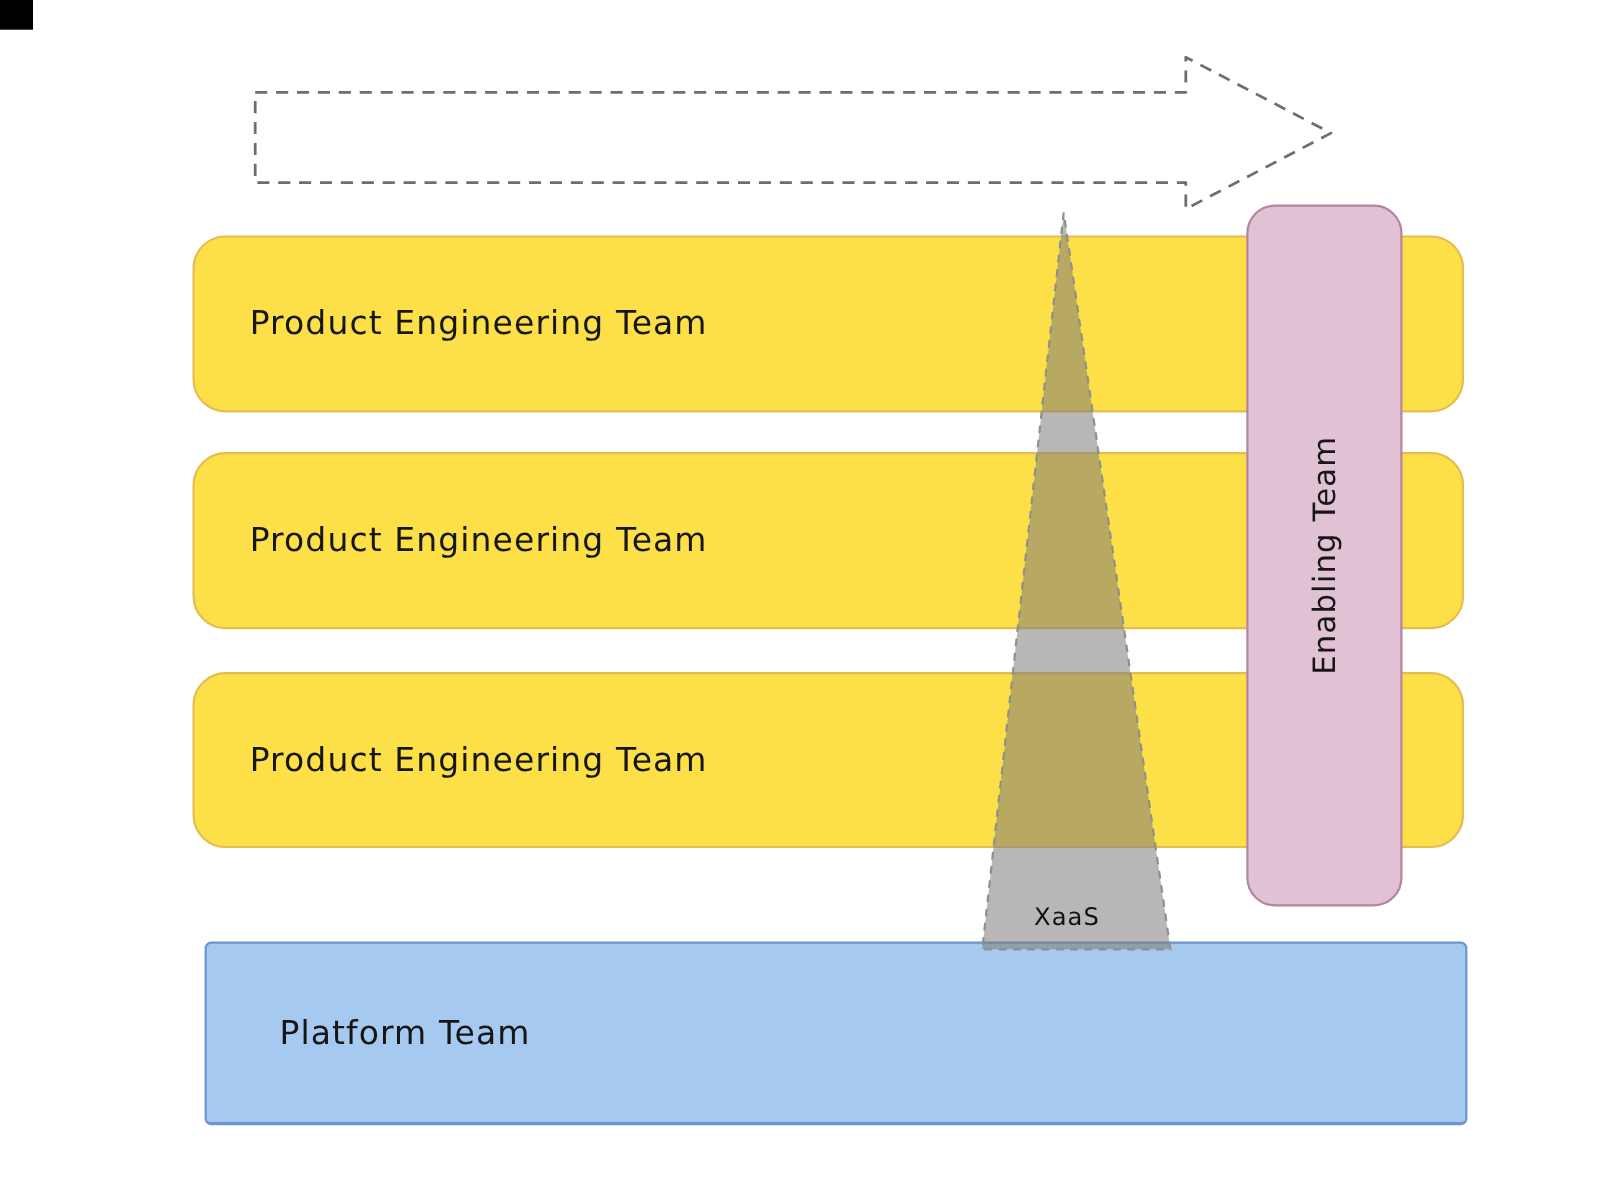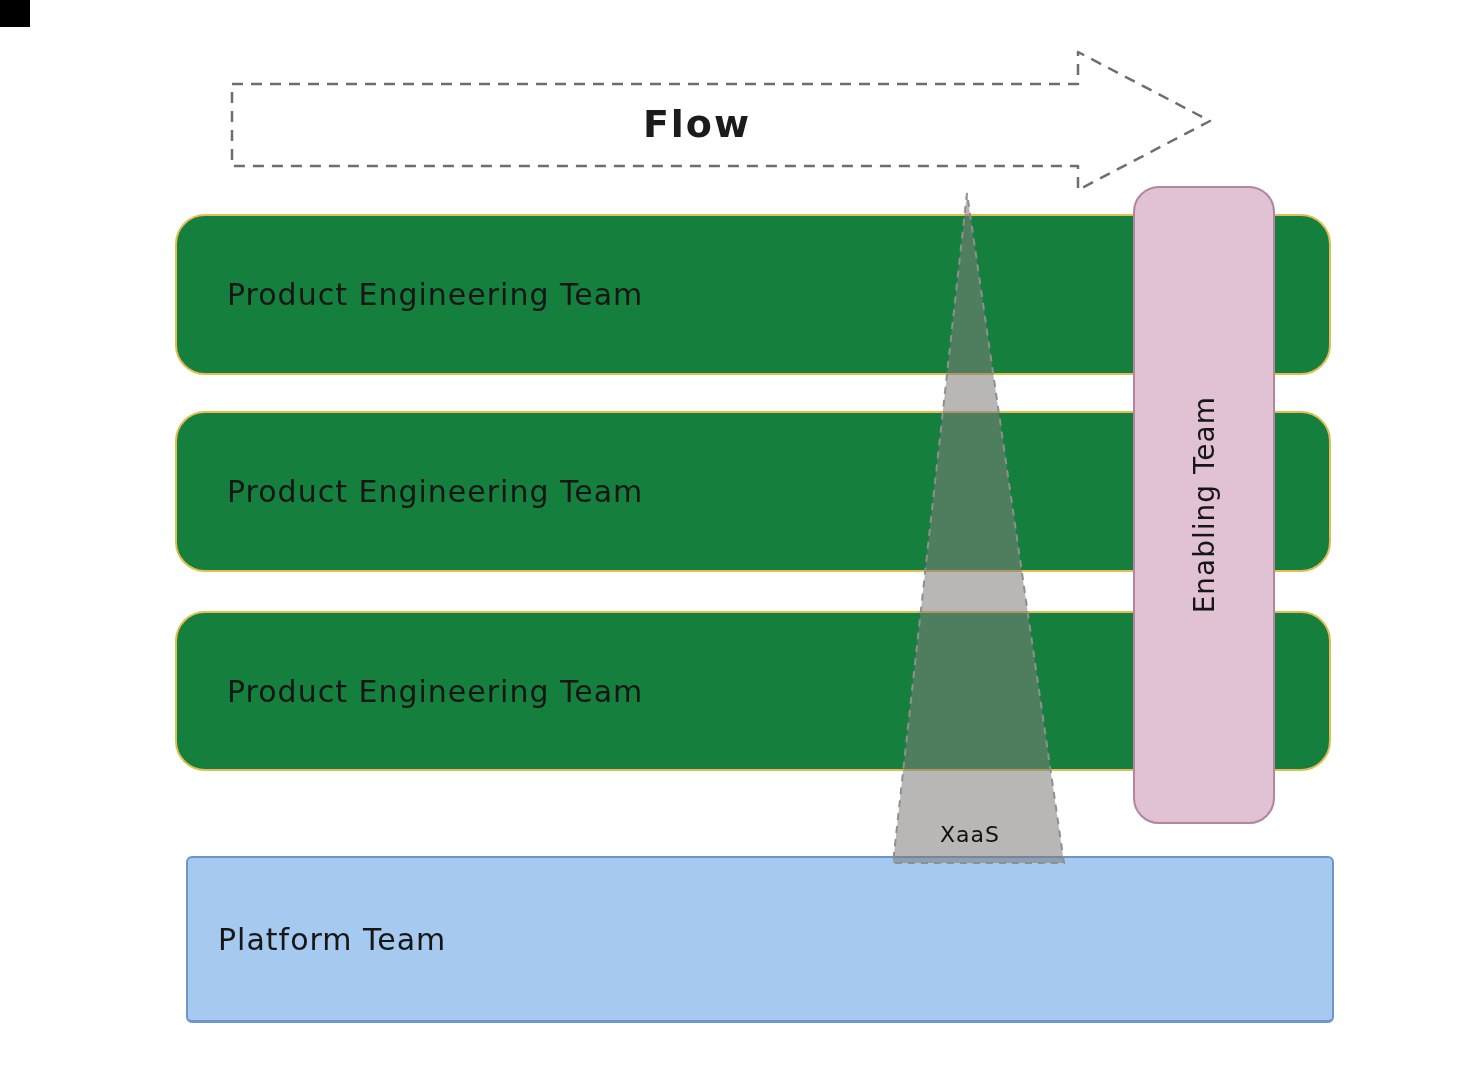--- a/index.html
+++ b/index.html
@@ -20,21 +20,21 @@
     left: 0; top: 0;
     width: 30px; height: 27px;
     background: #000000;
     z-index: 5;
   }
   
   .team-bar {
     position: absolute;
     left: 175px;
     width: 1156px;
-    background: #15803d;
+    background: #fde047;
     border: 2px solid #e4bd52;
     border-radius: 30px;
     box-sizing: border-box;
     display: flex;
     align-items: center;
     padding-left: 50px;
     z-index: 1;
   }
   .team-bar.b1 { top: 214px; height: 161px; }
   .team-bar.b2 { top: 411px; height: 161px; }
@@ -51,21 +51,21 @@
     top: 856px;
     width: 1148px;
     height: 167px;
     background: #a6c9f0;
     border: 2px solid #6a95cd;
     border-bottom-width: 3px;
     border-radius: 6px;
     box-sizing: border-box;
     display: flex;
     align-items: center;
-    padding-left: 30px;
+    padding-left: 66px;
     z-index: 1;
   }
   .platform-bar .label {
     font-size: 30px;
     color: #161616;
     letter-spacing: 1px;
   }
   
   .enabling-bar {
     position: absolute;
@@ -144,21 +144,20 @@
     <span class="label">Platform Team</span>
   </div>
 
   <svg class="overlay-svg" viewBox="0 0 1462 1092" xmlns="http://www.w3.org/2000/svg">
 
     <path d="M 967 193 L 893 863 L 1064 863 Z" fill="#7e7c78" fill-opacity="0.55" stroke="#8f8f8f" stroke-width="2" stroke-dasharray="7 6"></path>
 
     <path d="M 232 84 L 1078 84 L 1078 52 L 1210 121 L 1078 190 L 1078 166 L 232 166 Z" fill="none" stroke="#6e6e6e" stroke-width="2.5" stroke-dasharray="11 8" stroke-linejoin="round"></path>
   </svg>
 
-  <div class="flow-label">Flow</div>
 
   <div class="xaas-label">XaaS</div>
 
   <div class="enabling-bar">
     <span class="label">Enabling Team</span>
   </div>
 
 </div>
 
 </body></html>

